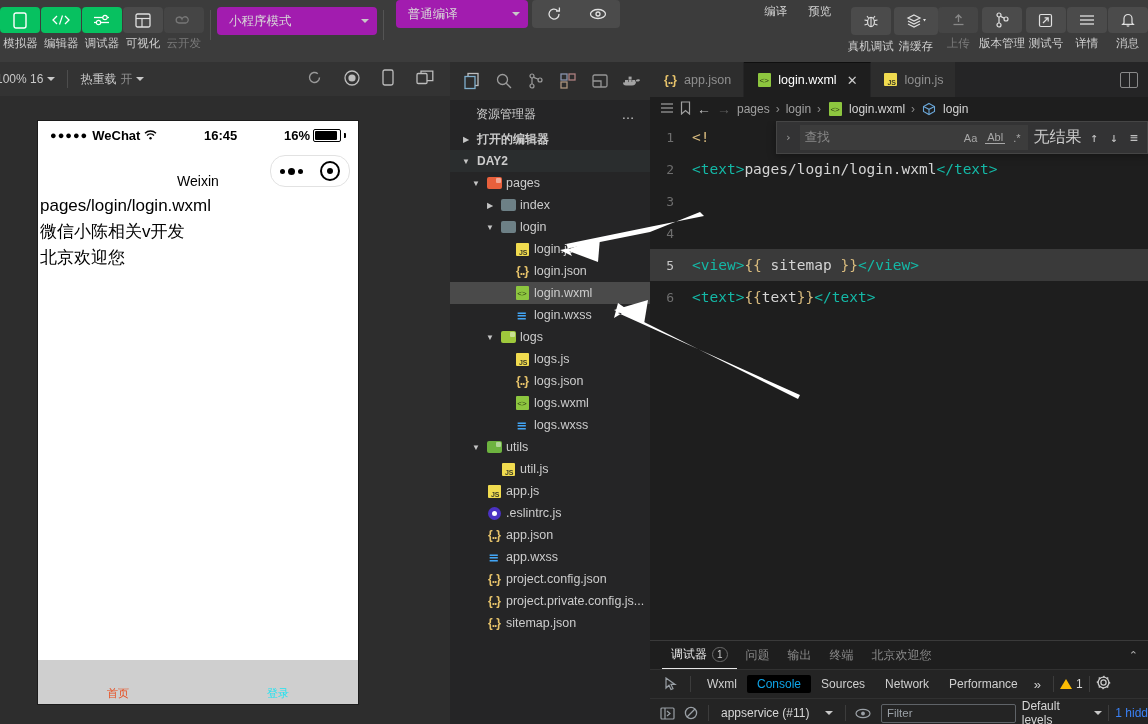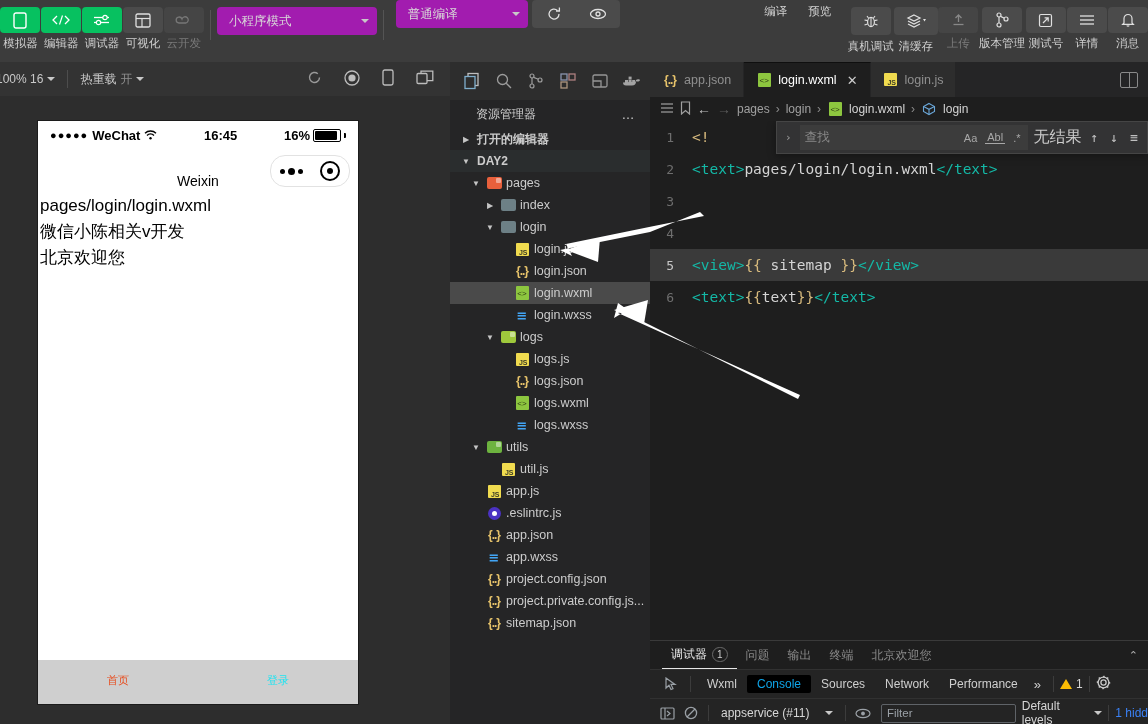--- a/index.html
+++ b/index.html
@@ -85,21 +85,21 @@
   .cap-dots i{width:5px;height:5px;background:#000;border-radius:50%;display:block;}
   .cap-dots i.mid{width:7px;height:7px;}
   .cap-circle{width:16px;height:16px;border:2px solid #000;border-radius:50%;display:flex;align-items:center;justify-content:center;}
   .cap-circle b{width:6px;height:6px;background:#000;border-radius:50%;display:block;}
   .phone-body{padding:4px 0 0 2px;}
   .phone-body div{font-size:17px;color:#000;line-height:26px;font-family:"Liberation Sans","DejaVu Sans",sans-serif;}
   .phone-tabbar{
     position:absolute;left:0;right:0;bottom:0;height:44px;background:#cfcfcf;
     display:flex;align-items:flex-end;
   }
-  .tab-cell{flex:1;text-align:center;font-size:11px;padding-bottom:16px;}
+  .tab-cell{flex:1;text-align:center;font-size:11px;padding-bottom:3px;}
   .tab-cell.home{color:#e84b1c;}
   .tab-cell.login{color:#22e3f0;}
 
   
   .explorer{
     position:absolute;left:450px;top:62px;width:200px;height:662px;background:#252526;
   }
   .act-bar{height:38px;display:flex;align-items:center;gap:0;padding-left:6px;background:#2d2d2d;}
   .act-ico{width:32px;height:32px;display:flex;align-items:center;justify-content:center;opacity:.85;}
   .exp-head{

